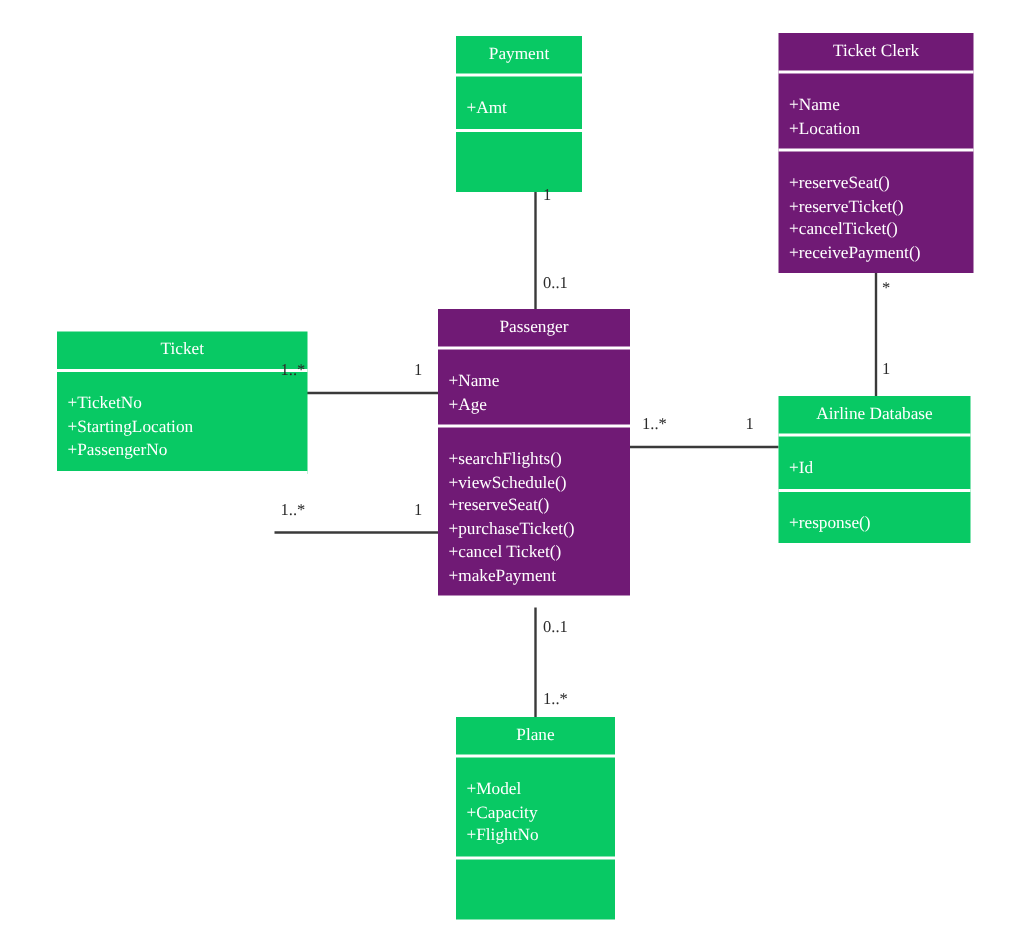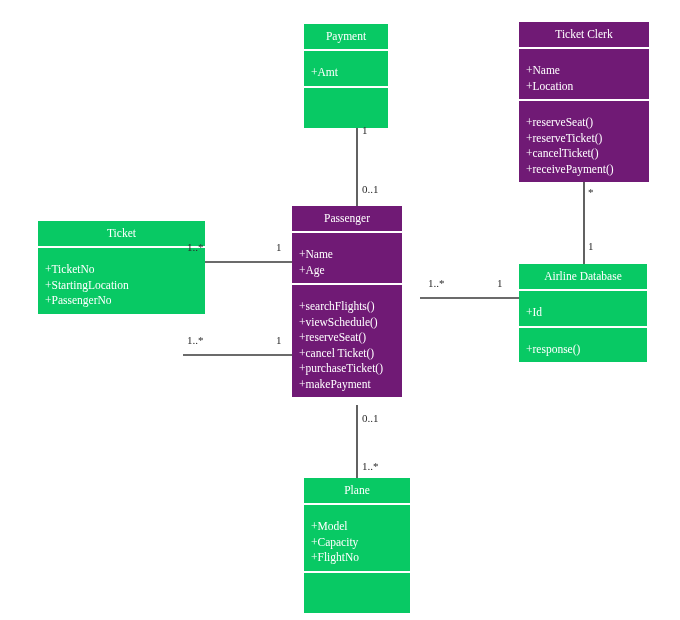--- a/index.html
+++ b/index.html
@@ -108,34 +108,34 @@
     <div class="uml-class green" style="left: 38px; top: 221px; width: 167px;">
       <div class="compartment title">Ticket</div>
       <div class="divider"></div>
       <div class="compartment attrs">
         <div class="member">+TicketNo</div>
         <div class="member">+StartingLocation</div>
         <div class="member">+PassengerNo</div>
       </div>
       <div class="divider"></div>
     </div>
-    <div class="uml-class blue" style="left: 292px; top: 206px; width: 110px;">
+    <div class="uml-class blue" style="left: 292px; top: 206px; width: 128px;">
       <div class="compartment title">Passenger</div>
       <div class="divider"></div>
       <div class="compartment attrs">
         <div class="member">+Name</div>
         <div class="member">+Age</div>
       </div>
       <div class="divider"></div>
       <div class="compartment ops">
         <div class="member">+searchFlights()</div>
         <div class="member">+viewSchedule()</div>
         <div class="member">+reserveSeat()</div>
+        <div class="member">+purchaseTicket()</div>
         <div class="member">+cancel Ticket()</div>
-        <div class="member">+purchaseTicket()</div>
         <div class="member">+makePayment</div>
       </div>
     </div>
     <div class="uml-class green" style="left: 304px; top: 478px; width: 106px;">
       <div class="compartment title">Plane</div>
       <div class="divider"></div>
       <div class="compartment attrs">
         <div class="member">+Model</div>
         <div class="member">+Capacity</div>
         <div class="member">+FlightNo</div>

